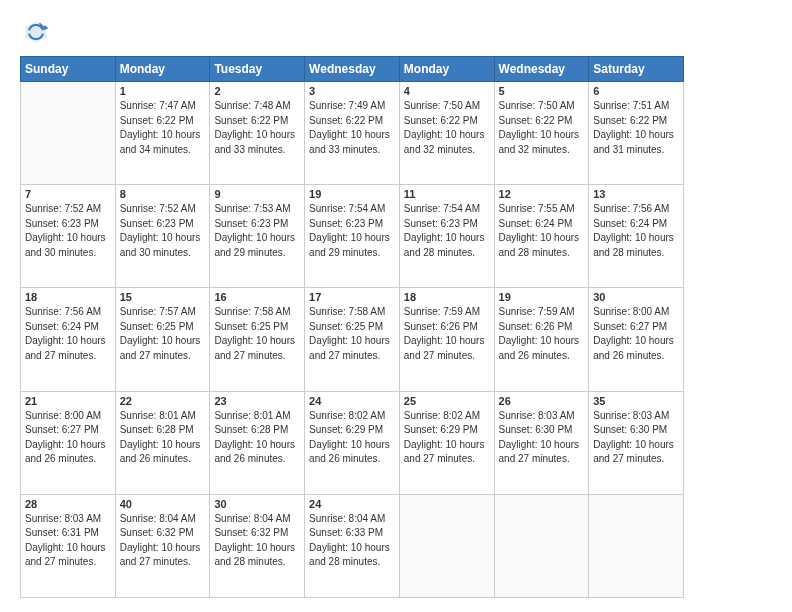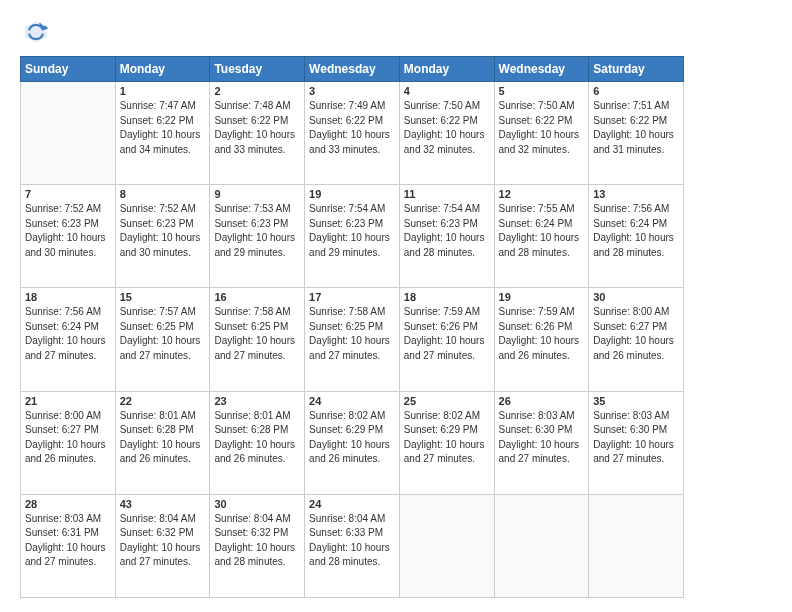--- a/index.html
+++ b/index.html
@@ -255,21 +255,21 @@
             <span class="day-num">35</span>
             <div class="day-info">Sunrise: 8:03 AM<br>Sunset: 6:30 PM<br>Daylight: 10 hours<br>and 27 minutes.</div>
           </td>
         </tr>
         <tr>
           <td>
             <span class="day-num">28</span>
             <div class="day-info">Sunrise: 8:03 AM<br>Sunset: 6:31 PM<br>Daylight: 10 hours<br>and 27 minutes.</div>
           </td>
           <td>
-            <span class="day-num">43</span>
+            <span class="day-num">40</span>
             <div class="day-info">Sunrise: 8:04 AM<br>Sunset: 6:32 PM<br>Daylight: 10 hours<br>and 27 minutes.</div>
           </td>
           <td>
             <span class="day-num">30</span>
             <div class="day-info">Sunrise: 8:04 AM<br>Sunset: 6:32 PM<br>Daylight: 10 hours<br>and 28 minutes.</div>
           </td>
           <td>
             <span class="day-num">24</span>
             <div class="day-info">Sunrise: 8:04 AM<br>Sunset: 6:33 PM<br>Daylight: 10 hours<br>and 28 minutes.</div>
           </td>

